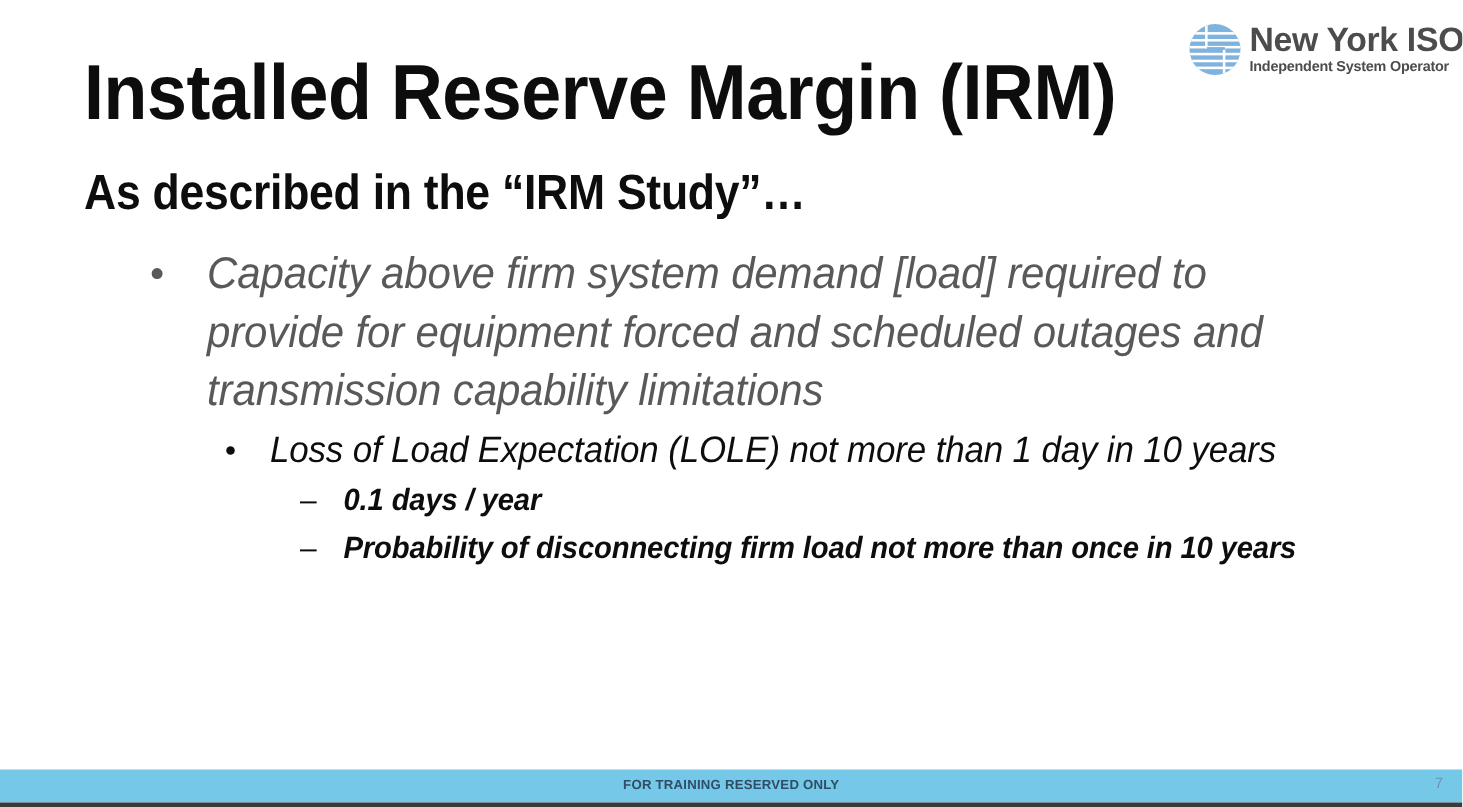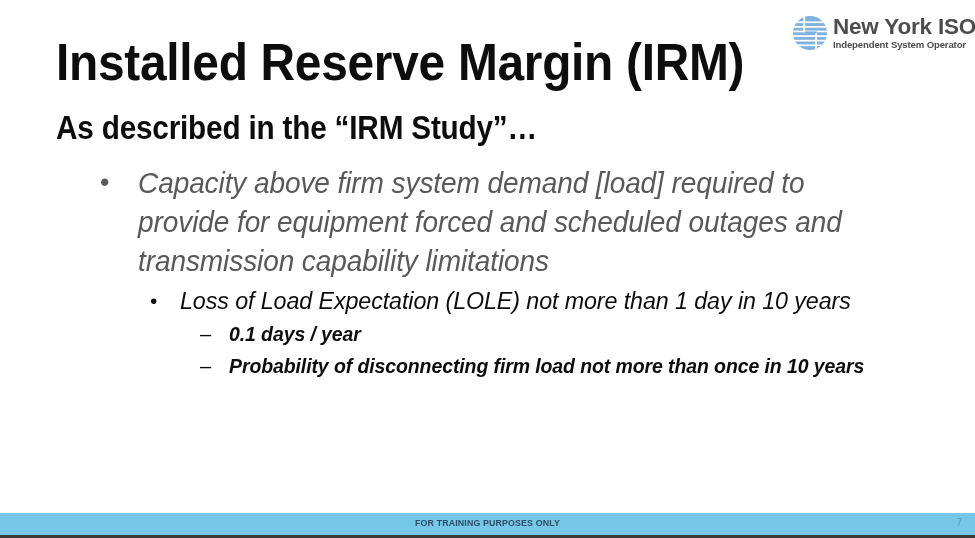--- a/index.html
+++ b/index.html
@@ -278,17 +278,17 @@
     </div>
 
     <div class="lvl3" style="top:351px;">
       <span class="marker">–</span>
       <span class="txt">Probability of disconnecting firm load not more than once in 10 years</span>
     </div>
 
   </div>
 
   <div id="footer-bar"></div>
-  <div id="footer-training">FOR TRAINING PURPOSES ONLY</div>
+  <div id="footer-training">FOR TRAINING RESERVED ONLY</div>
   <div id="footer-pagenum">7</div>
   <div id="footer-rule"></div>
 
 </div>
 
 </body></html>

